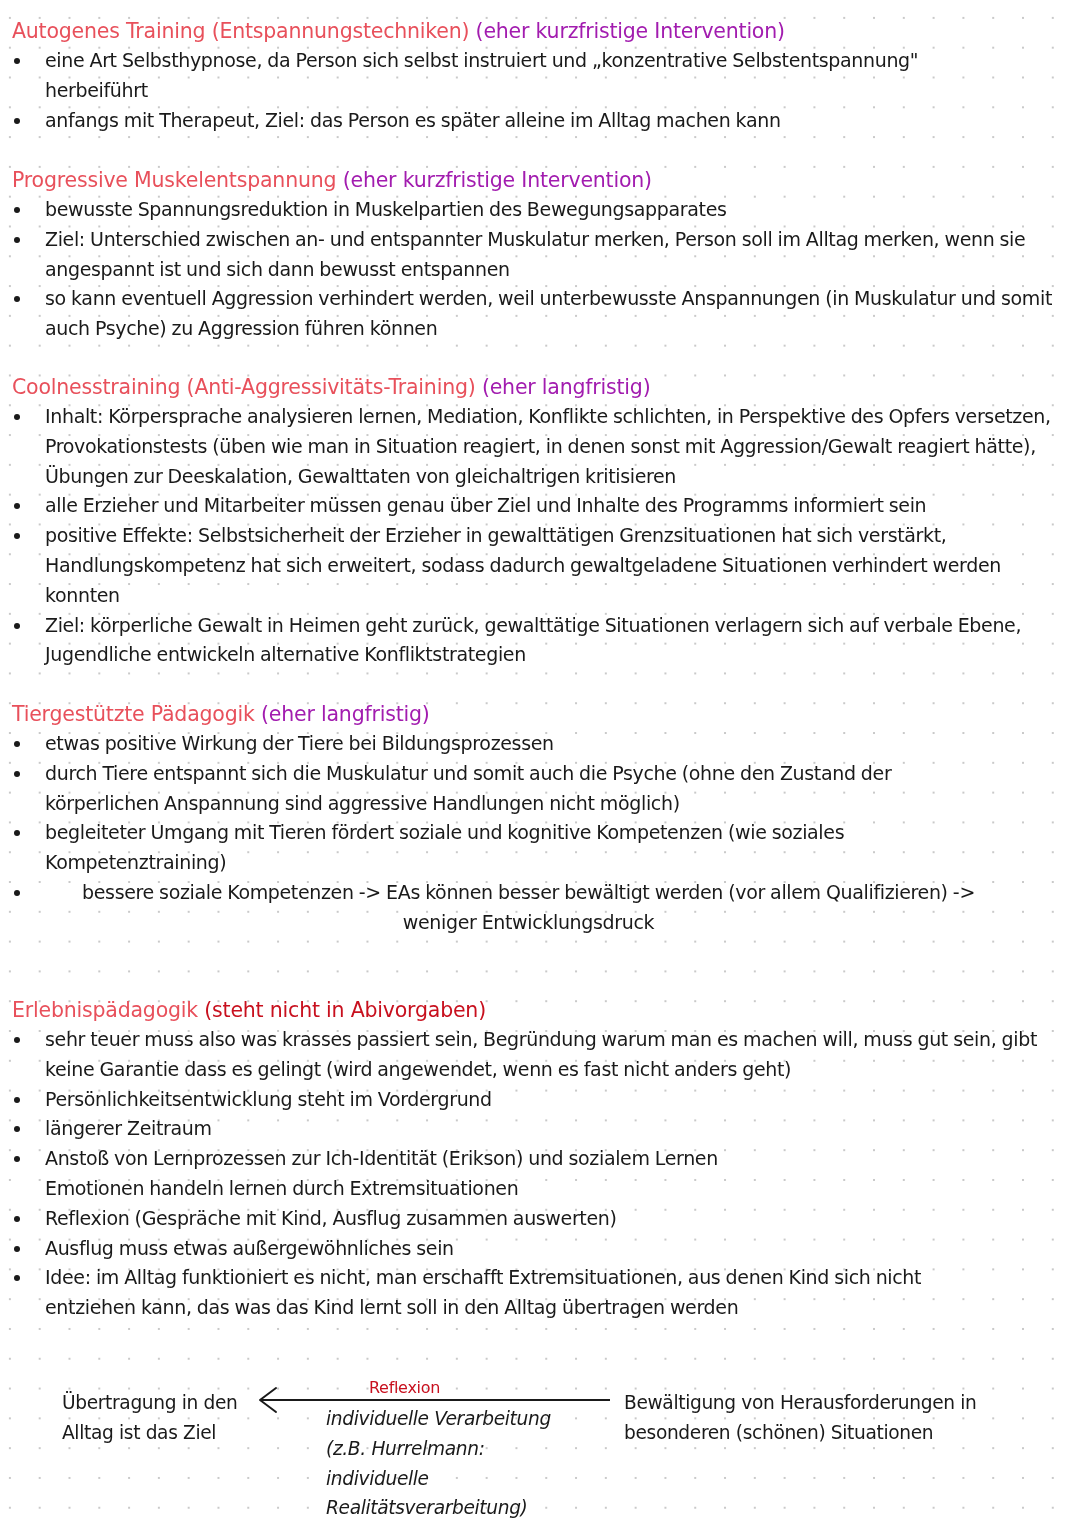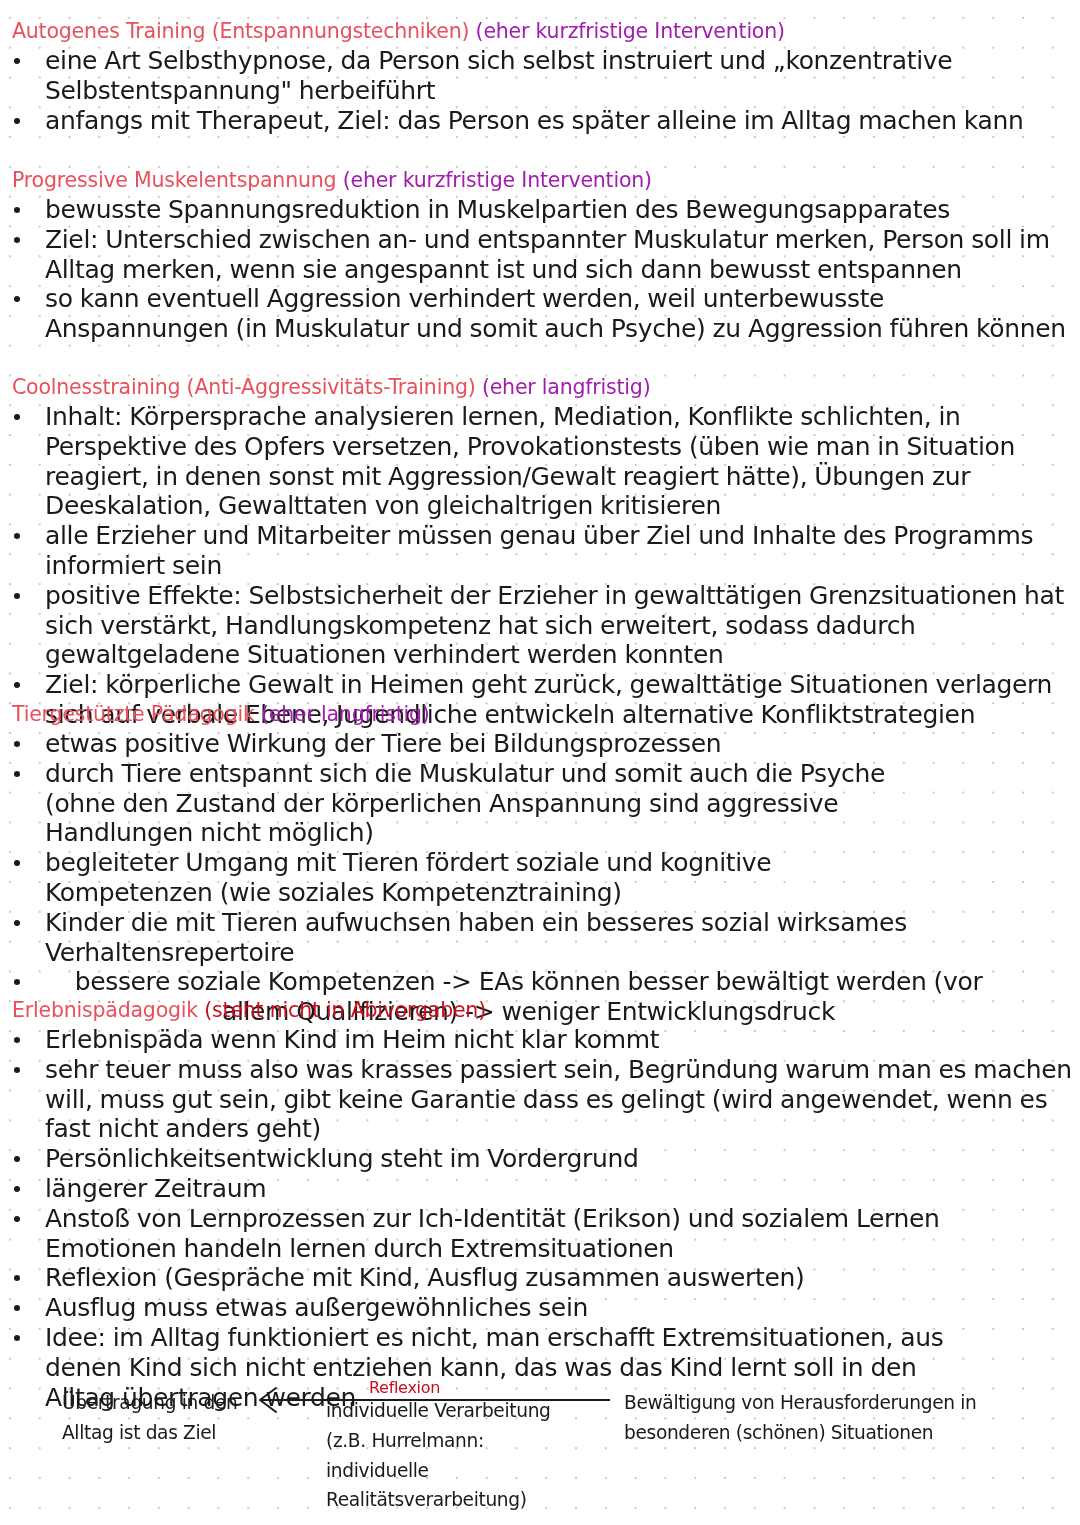--- a/index.html
+++ b/index.html
@@ -24,21 +24,21 @@
     white-space: nowrap;
     letter-spacing: -0.2px;
   }
   .heading .title { color: #e8505b; }
   .heading .note { color: #a21caf; }
   .heading .note.red { color: #c8101e; }
   ul.bullets { list-style: none; margin: 0; padding: 0; }
   ul.bullets li {
     position: relative;
     padding-left: 33px;
-    font-size: 25px;
+    font-size: 19px;
     line-height: 29.8px;
     letter-spacing: -0.35px;
     word-spacing: -0.5px;
   }
   ul.bullets li::before {
     content: "";
     position: absolute;
     left: 2px;
     top: 12px;
     width: 6px;
@@ -107,32 +107,30 @@
 
   <div class="section" style="top:699px;">
     <div class="heading">
       <span class="title">Tiergestützte Pädagogik</span>
       <span class="note">(eher langfristig)</span>
     </div>
     <ul class="bullets">
       <li>etwas positive Wirkung der Tiere bei Bildungsprozessen</li>
       <li style="padding-right:120px;">durch Tiere entspannt sich die Muskulatur und somit auch die Psyche (ohne den Zustand der körperlichen Anspannung sind aggressive Handlungen nicht möglich)</li>
       <li style="padding-right:160px;">begleiteter Umgang mit Tieren fördert soziale und kognitive Kompetenzen (wie soziales Kompetenztraining)</li>
-      <li>Kinder die mit Tieren aufwuchsen haben ein besseres sozial wirksames Verhaltensrepertoire</li>
       <li style="padding-right:60px;text-align:center;">bessere soziale Kompetenzen -&gt; EAs können besser bewältigt werden (vor allem Qualifizieren) -&gt; weniger Entwicklungsdruck</li>
     </ul>
   </div>
 
   <div class="section" style="top:995px;">
     <div class="heading">
       <span class="title">Erlebnispädagogik</span>
       <span class="note red">(steht nicht in Abivorgaben)</span>
     </div>
     <ul class="bullets">
-      <li>Erlebnispäda wenn Kind im Heim nicht klar kommt</li>
       <li>sehr teuer muss also was krasses passiert sein, Begründung warum man es machen will, muss gut sein, gibt keine Garantie dass es gelingt (wird angewendet, wenn es fast nicht anders geht)</li>
       <li>Persönlichkeitsentwicklung steht im Vordergrund</li>
       <li>längerer Zeitraum</li>
       <li>Anstoß von Lernprozessen zur Ich-Identität (Erikson) und sozialem Lernen</li>
       <li class="no-dot right">Emotionen handeln lernen durch Extremsituationen</li>
       <li>Reflexion (Gespräche mit Kind, Ausflug zusammen auswerten)</li>
       <li>Ausflug muss etwas außergewöhnliches sein</li>
       <li style="padding-right:80px;">Idee: im Alltag funktioniert es nicht, man erschafft Extremsituationen, aus denen Kind sich nicht entziehen kann, das was das Kind lernt soll in den Alltag übertragen werden</li>
     </ul>
   </div>
@@ -140,21 +138,21 @@
   <div class="diagram">
     <svg width="1080" height="150">
       <line x1="260" y1="28" x2="610" y2="28" stroke="#1a1a1a" stroke-width="2"></line>
       <polyline points="276,16 260,28 276,40" fill="none" stroke="#1a1a1a" stroke-width="2" stroke-linecap="round" stroke-linejoin="round"></polyline>
     </svg>
     <div class="txt" style="left:62px; top:16px;">
       <div>Übertragung in den</div>
       <div>Alltag ist das Ziel</div>
     </div>
     <div class="reflex" style="left:369px; top:4px;">Reflexion</div>
-    <div class="txt" style="left:326px; top:24px;">
+    <div class="txt" style="left:326px; top:32px;font-style:italic;">
       <div>individuelle Verarbeitung</div>
       <div>(z.B. Hurrelmann:</div>
       <div>individuelle</div>
       <div>Realitätsverarbeitung)</div>
     </div>
     <div class="txt" style="left:624px; top:16px;">
       <div>Bewältigung von Herausforderungen in</div>
       <div>besonderen (schönen) Situationen</div>
     </div>
   </div>

